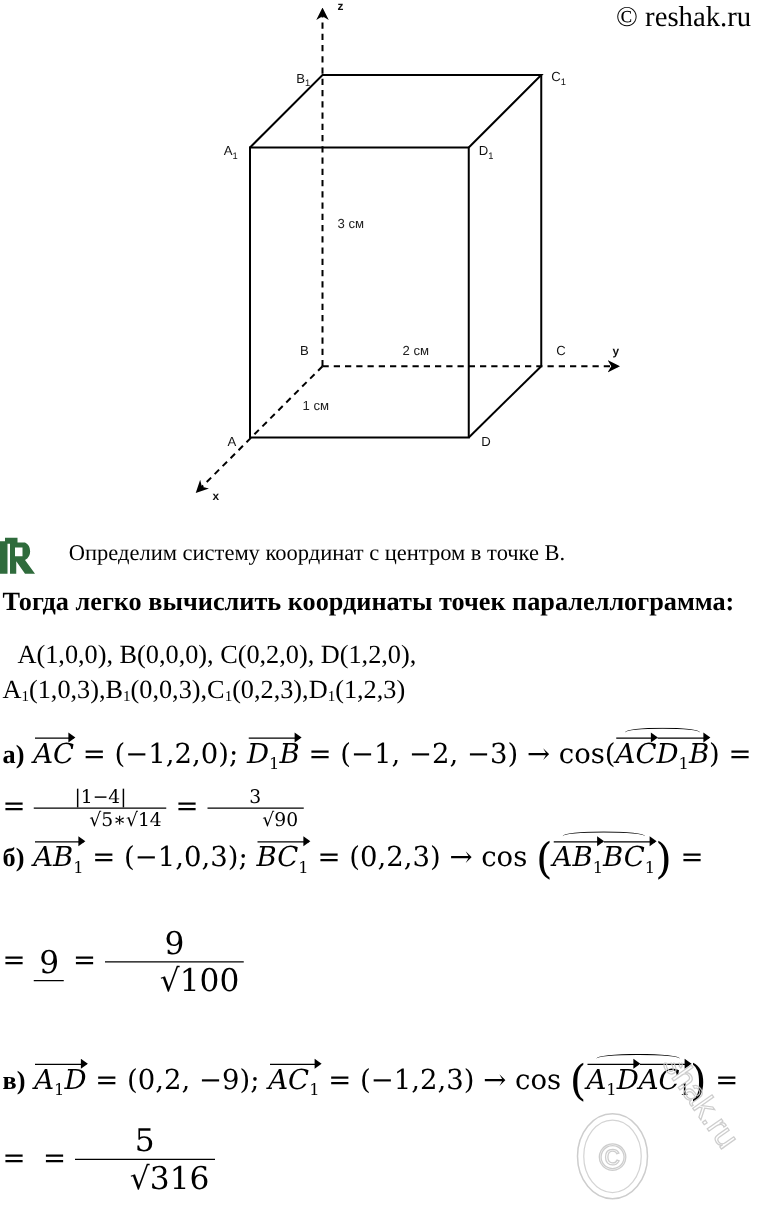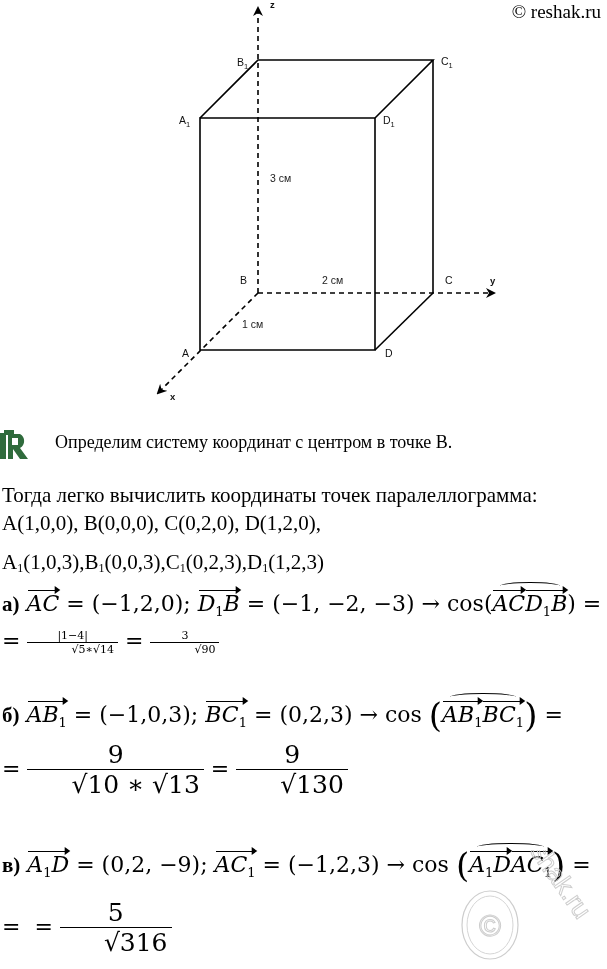--- a/index.html
+++ b/index.html
@@ -1,50 +1,50 @@
 <!DOCTYPE html>
 <html><head>
 <meta charset="utf-8">
 <style>
   html, body { margin: 0; padding: 0; background: #ffffff; }
   body { width: 607px; height: 969px; position: relative; overflow: hidden; color: #000; font-family: "Liberation Serif", serif; }
-  .copyright { position: absolute; right: 6px; top: 1px; font-size: 19px; font-family: "Liberation Serif", serif; }
+  .copyright { position: absolute; right: 6px; top: 1px; font-size: 23px; font-family: "Liberation Serif", serif; }
   svg.diagram { position: absolute; left: 0; top: 0; }
   .dlabel { font-family: "Liberation Sans", sans-serif; font-size: 10.5px; fill: #111; }
   .dsub { font-size: 7.5px; }
   .dlen { font-family: "Liberation Sans", sans-serif; font-size: 10.5px; fill: #222; }
   .axis { font-family: "Liberation Sans", sans-serif; font-size: 9.5px; font-weight: bold; fill: #111; }
 
   .logo { position: absolute; left: 0; top: 430px; width: 34px; height: 30px; }
   .intro { position: absolute; left: 55px; top: 432px; font-size: 18px; }
   .para { position: absolute; left: 2px; font-size: 21px; white-space: nowrap; }
-  .p1 { top: 483px; }
-  .p2 { top: 511px; }
-  .p3 { top: 539px; margin-top: 11px; }
+  .p1 { top: 469px; font-weight: bold; }
+  .p2 { top: 511px; margin-left: 12px; }
+  .p3 { top: 539px; }
   .p3 sub { font-size: 12px; vertical-align: -3px; }
 
   .mline { position: absolute; left: 2px; white-space: nowrap; font-family: "DejaVu Serif", "Liberation Serif", serif; font-size: 22px; }
   .mline b { font-family: "Liberation Serif", serif; font-size: 21px; font-weight: bold; }
   .v { font-style: italic; position: relative; display: inline-block; text-align: right; }
   .v::before { content: ""; position: absolute; left: 1px; right: 0px; top: -1px; border-top: 1px solid #000; }
   .v::after { content: ""; position: absolute; right: -2px; top: -5px; border-left: 7px solid #000; border-top: 4px solid transparent; border-bottom: 4px solid transparent; transform: scaleX(0.8); }
   .v sub, .mline sub { font-size: 13px; font-style: normal; vertical-align: -5px; }
   .hat { position: relative; display: inline-block; }
   .hat::before { content: ""; position: absolute; left: 10%; right: 10%; top: -9px; height: 7px; border-top: 1.2px solid #000; border-radius: 50% 50% 0 0; }
   .big-paren { font-size: 34px; vertical-align: -5px; font-weight: 200; }
 
   .frac { display: inline-block; vertical-align: middle; text-align: center; }
   .frac .num { display: block; border-bottom: 1.5px solid #000; padding: 0 4px; }
   .frac .den { display: block; padding: 0 4px; margin-left: 40px; }
-  .small-frac { font-size: 11px; }
+  .small-frac { font-size: 15px; }
   .big-frac { font-size: 25px; }
 
   .l-a1 { top: 591px; }
   .l-a2 { top: 628px; }
-  .l-b1 { top: 695px; }
+  .l-b1 { top: 667px; }
   .l-b2 { top: 740px; }
   .l-c1 { top: 845px; }
   .l-c2 { top: 898px; }
 
   .watermark { position: absolute; left: 440px; top: 850px; width: 170px; height: 120px; opacity: 0.9; }
 </style>
 </head>
 <body>
 
 <div class="copyright">© reshak.ru</div>
@@ -117,23 +117,23 @@
   <b>б)</b>
   <span class="v"><span>AB</span><sub>1</sub></span>
   <span>= (−1,0,3);</span>
   <span class="v"><span>BC</span><sub>1</sub></span>
   <span>= (0,2,3) → cos</span>
   <span class="big-paren">(</span><span class="hat"><span class="v"><span>AB</span><sub>1</sub></span><span class="v"><span>BC</span><sub>1</sub></span></span><span class="big-paren">)</span>
   <span>=</span>
 </div>
 <div class="mline l-b2">
   <span>=</span>
-  <span class="frac big-frac"><span class="num">9</span><span class="den">√<span class="rad">10</span> <span>∗</span> √<span class="rad">13</span></span></span>
+  <span class="frac big-frac"><span class="num">9</span></span>
   <span>=</span>
-  <span class="frac big-frac"><span class="num">9</span><span class="den">√<span class="rad">130</span></span></span>
+  <span class="frac big-frac"><span class="num">9</span><span class="den">√<span class="rad">100</span></span></span>
 </div>
 
 <div class="mline l-c1">
   <b>в)</b>
   <span class="v"><span>A</span><sub>1</sub><span>D</span></span>
   <span>= (0,2, −9);</span>
   <span class="v"><span>AC</span><sub>1</sub></span>
   <span>= (−1,2,3) → cos</span>
   <span class="big-paren">(</span><span class="hat"><span class="v"><span>A</span><sub>1</sub><span>D</span></span><span class="v"><span>AC</span><sub>1</sub></span></span><span class="big-paren">)</span>
   <span>=</span>

